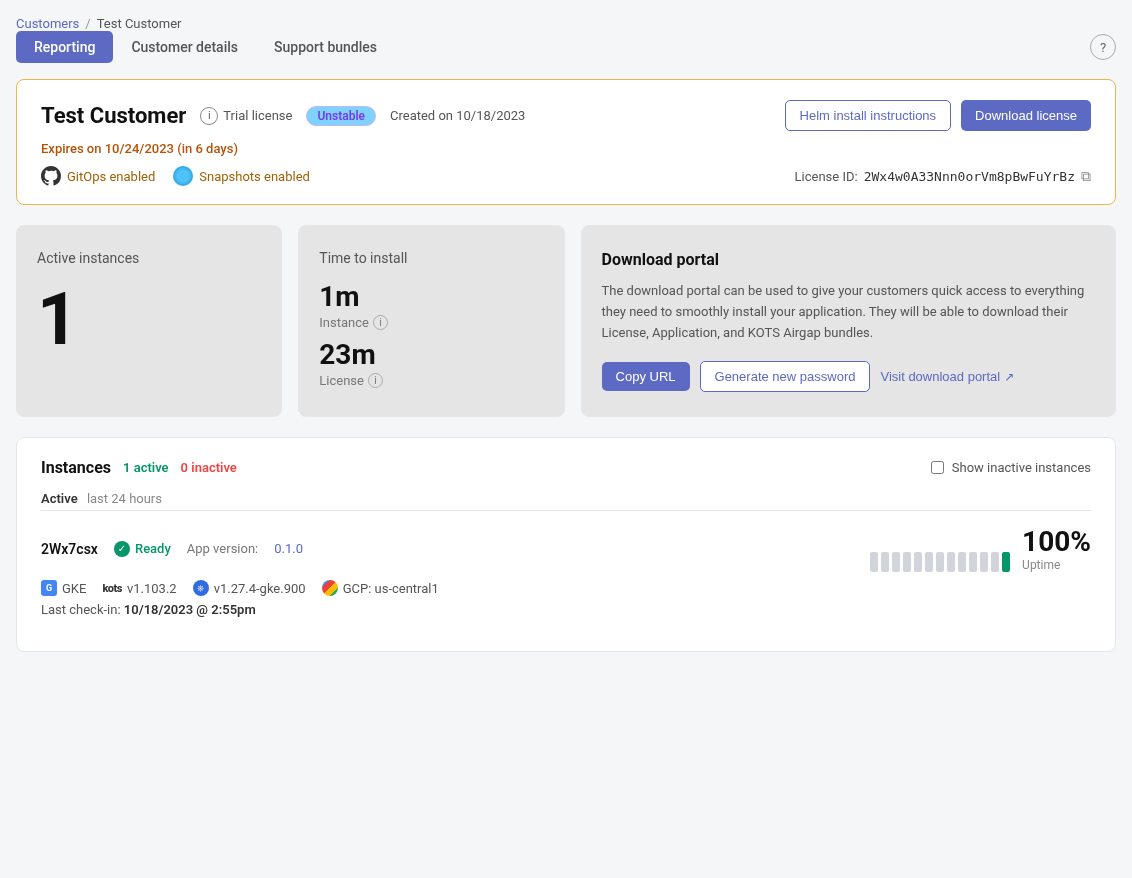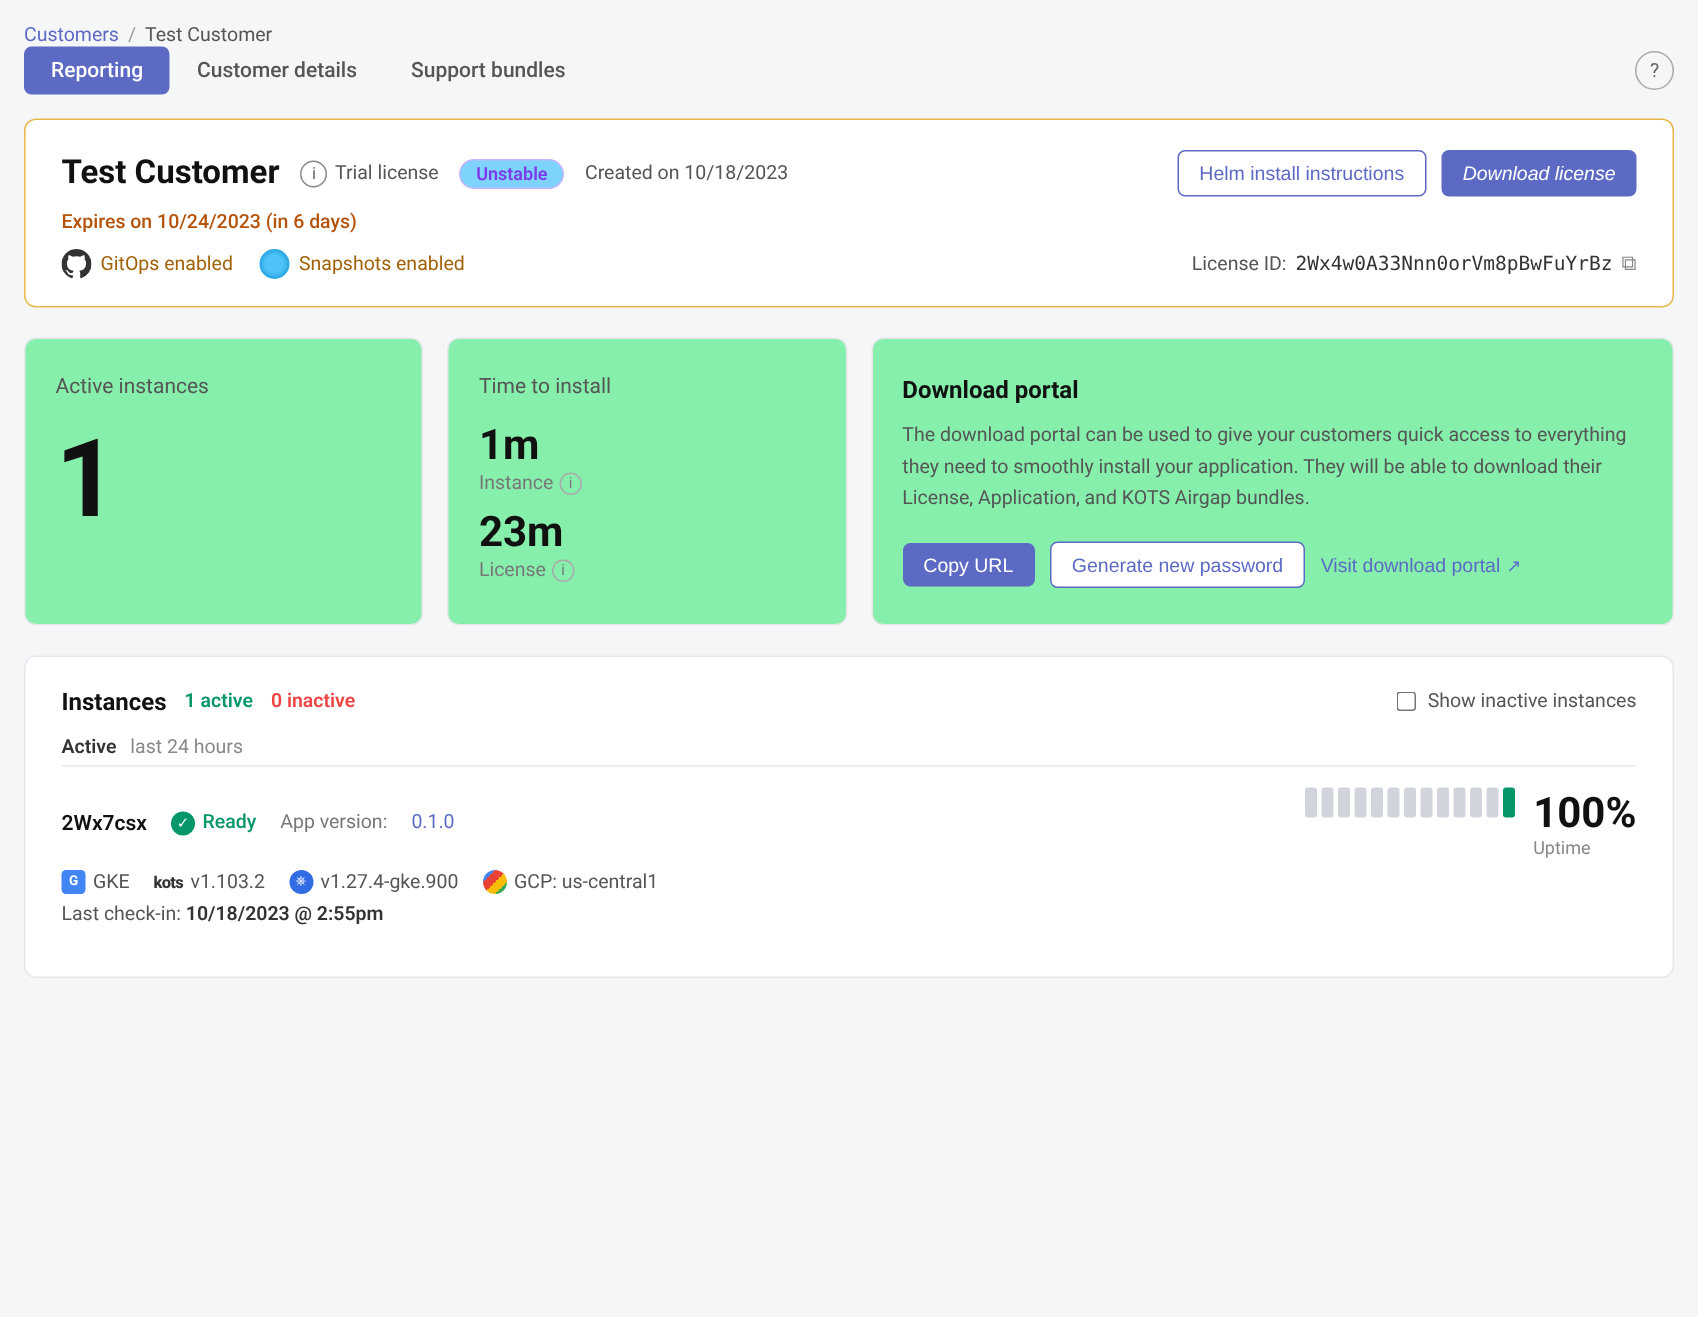--- a/index.html
+++ b/index.html
@@ -119,21 +119,20 @@
     }
     .btn-primary {
       padding: 7px 14px;
       border: none;
       border-radius: 5px;
       background: #5c6ac4;
       color: #fff;
       cursor: pointer;
       font-size: 13px;
       font-weight: 500;
-      font-style: italic;
     }
     .expires-warning {
       color: #b45309;
       font-size: 13px;
       font-weight: 500;
       margin-bottom: 10px;
     }
     .customer-card-footer {
       display: flex;
       align-items: center;
@@ -180,21 +179,21 @@
       font-size: 14px;
     }
 
     
     .metrics-row {
       display: flex;
       gap: 16px;
       margin-bottom: 20px;
     }
     .metric-card {
-      background: #86efac;
+      background: #e5e5e5;
       border: 1px solid #e5e7eb;
       border-radius: 8px;
       padding: 24px 20px;
       flex: 1;
     }
     .metric-card.download-portal {
       flex: 2.2;
     }
     .metric-title {
       font-size: 14px;
@@ -370,21 +369,21 @@
       align-items: center;
       justify-content: center;
       color: #fff;
       font-size: 10px;
     }
     .app-version-label { color: #777; font-size: 13px; }
     .app-version-link { color: #5c6ac4; font-size: 13px; cursor: pointer; }
     .uptime-section {
       margin-left: auto;
       display: flex;
-      align-items: flex-start;
+      align-items: flex-end;
       gap: 12px;
     }
     .uptime-bars {
       display: flex;
       align-items: flex-end;
       gap: 3px;
     }
     .uptime-bar {
       width: 8px;
       height: 20px;

